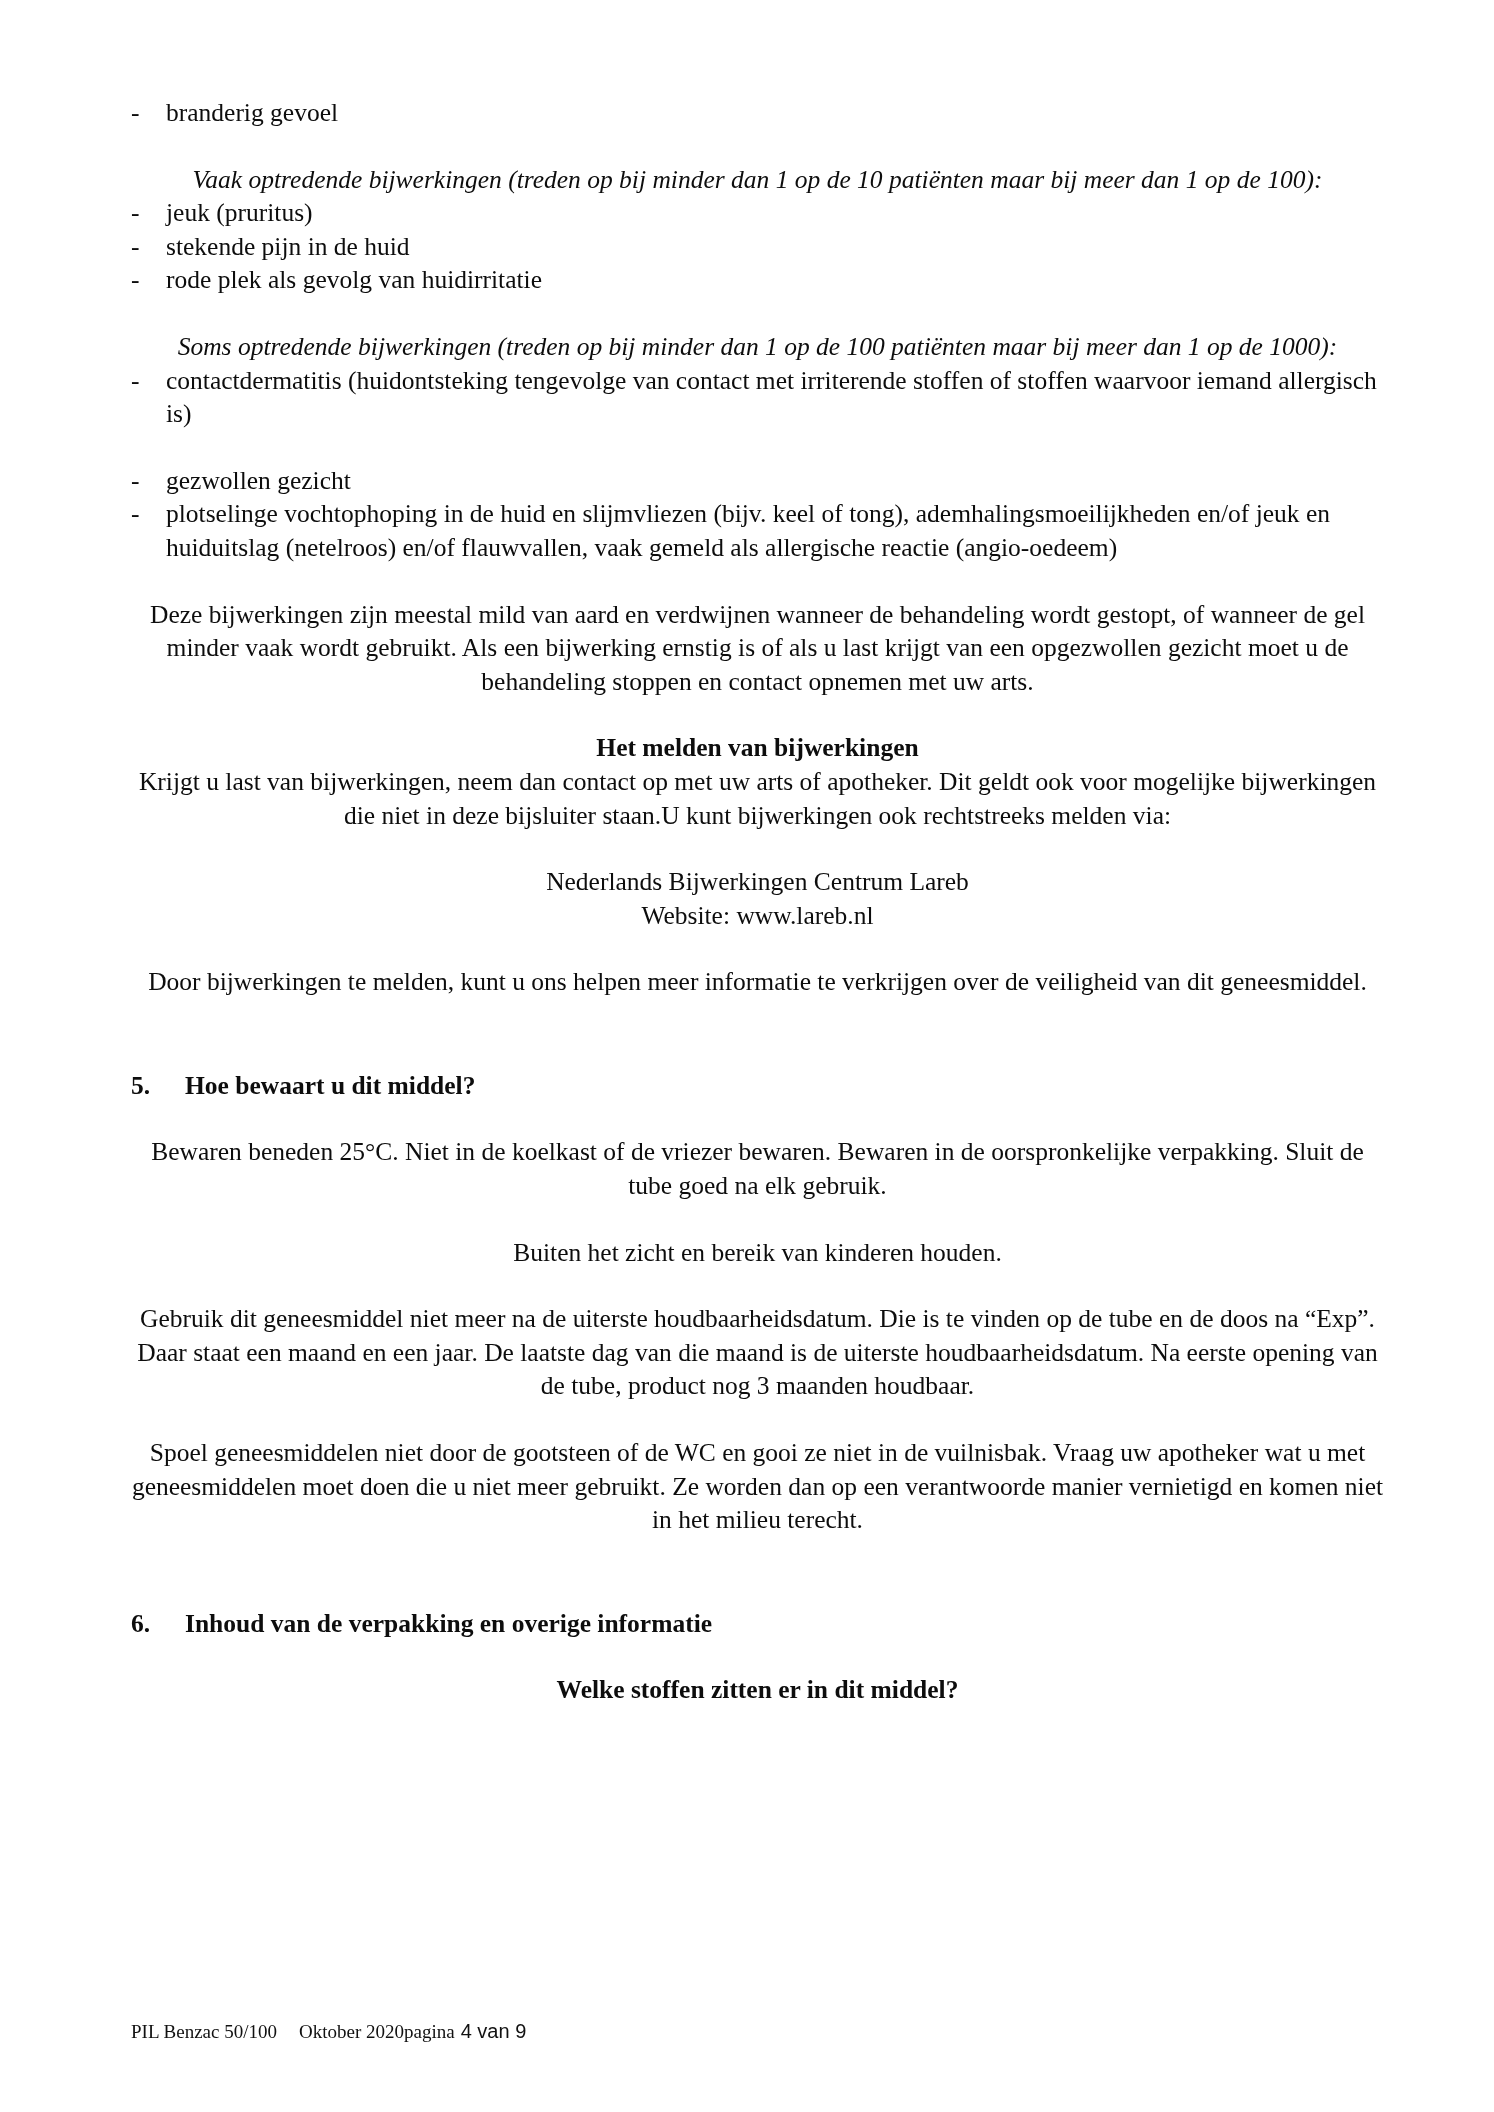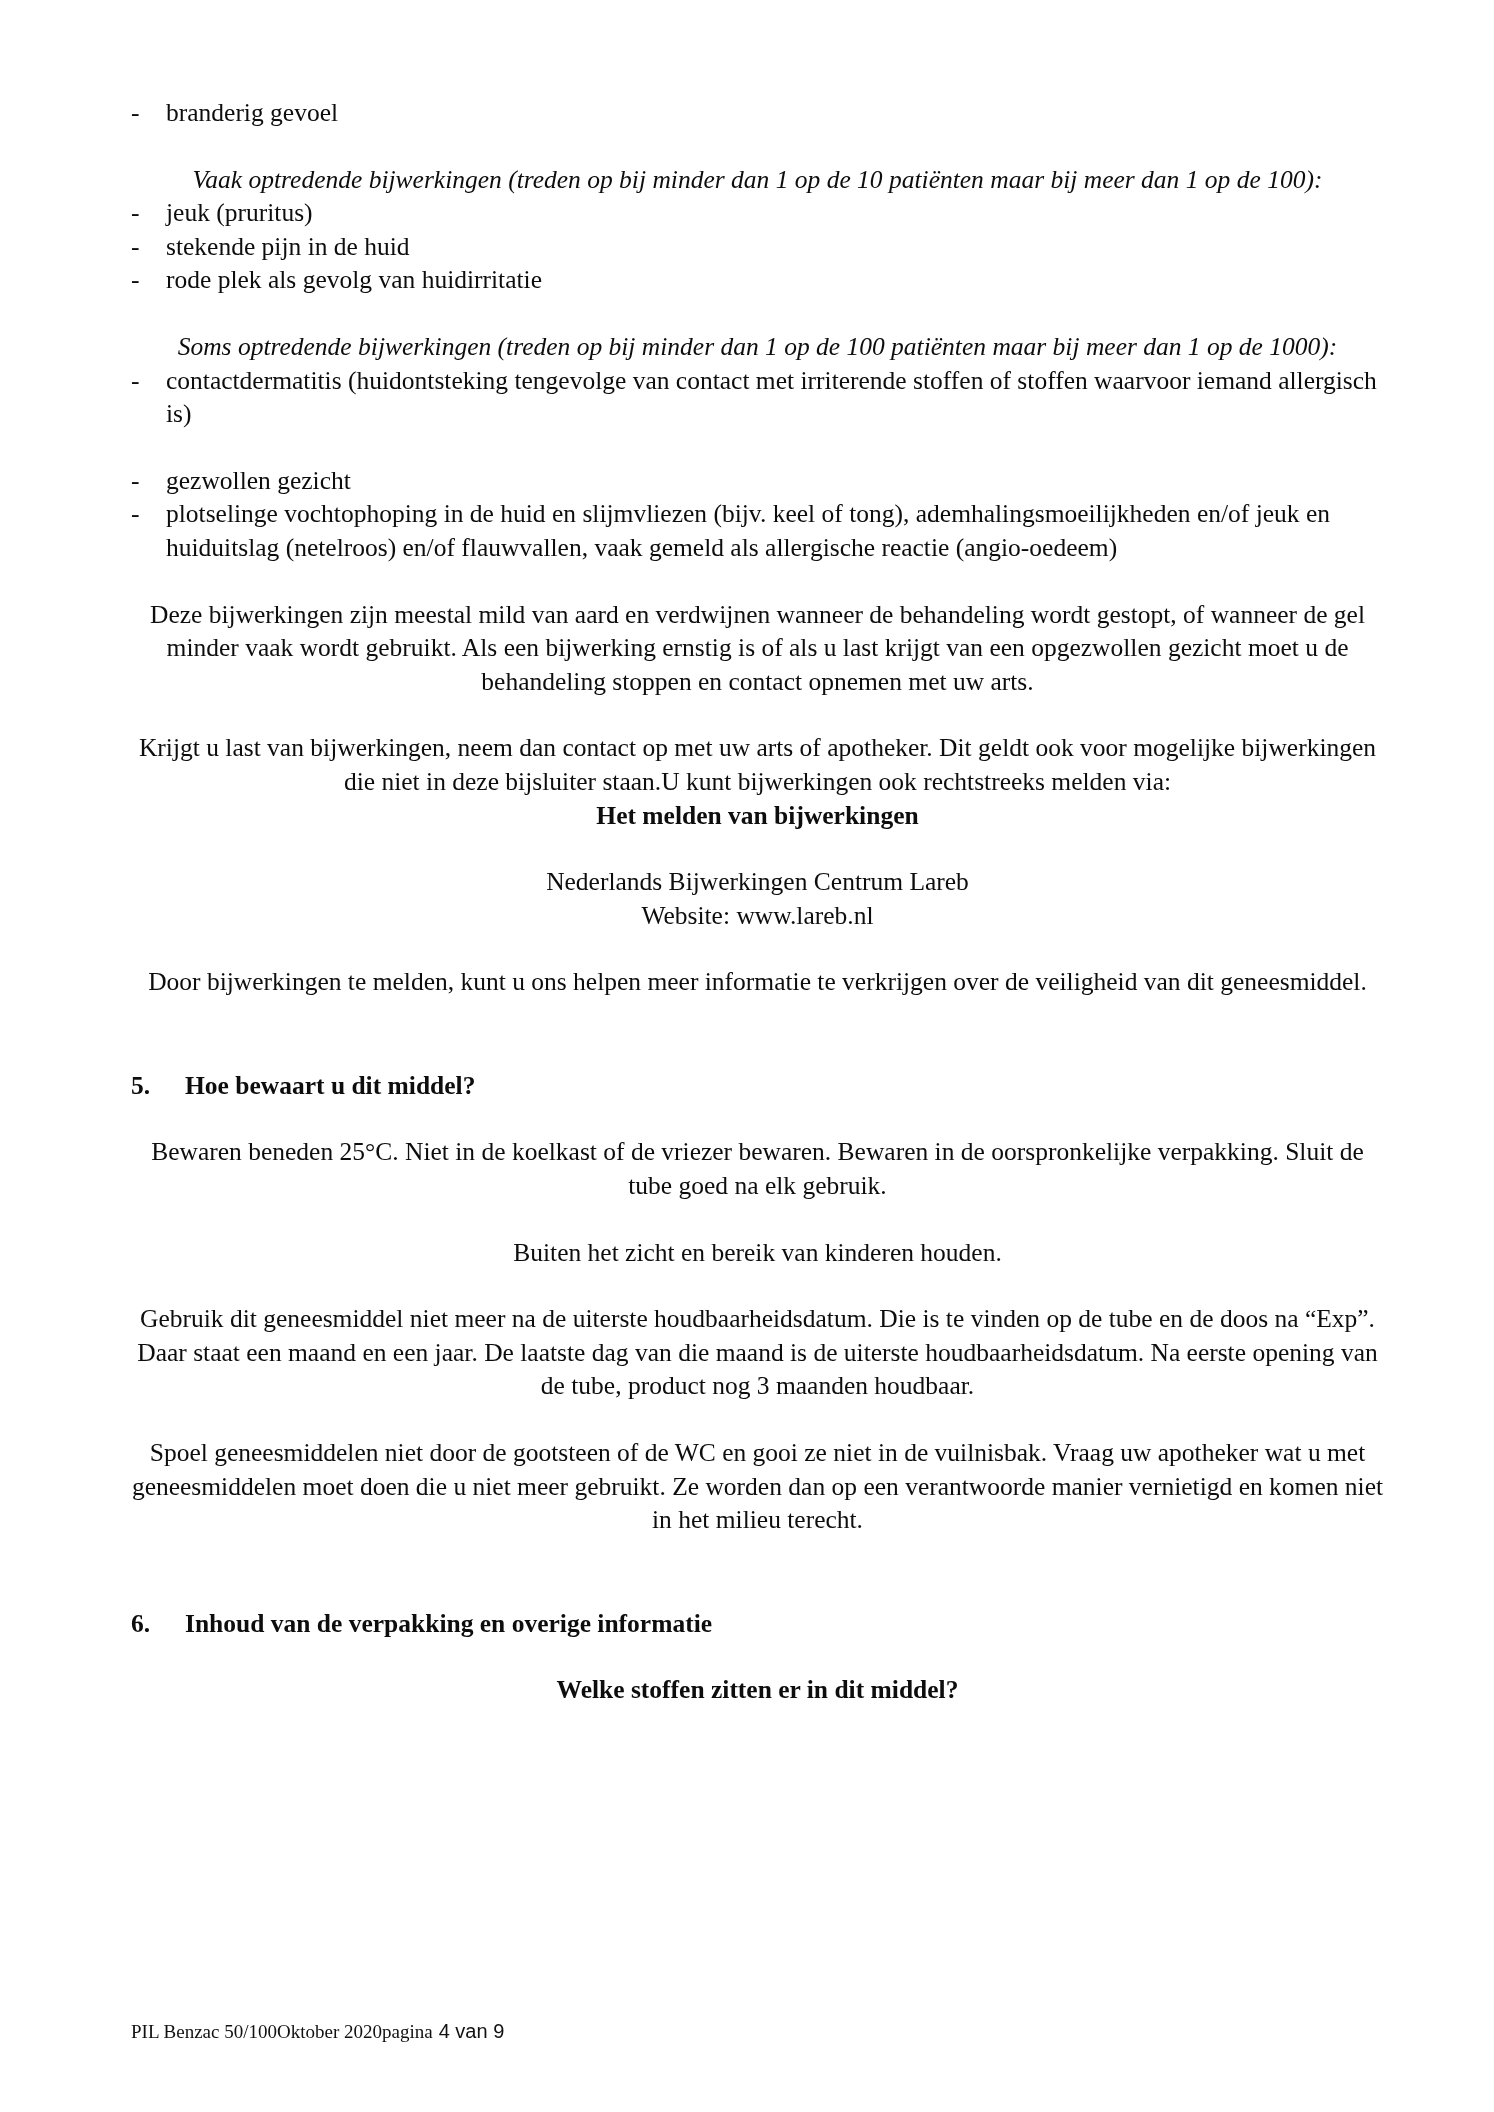--- a/index.html
+++ b/index.html
@@ -82,21 +82,21 @@
     position: absolute;
     left: 131px;
     top: 2018px;
     font-size: 19px;
     line-height: 26px;
     color: #111111;
     white-space: pre;
     display: flex;
     align-items: baseline;
   }
-  .footer .f-doc { }
+  .footer .f-doc { margin-right: 22px; }
   .footer .f-date { }
   .footer .f-pagelabel { margin-right: 6px; }
   .footer .f-pagenums {
     font-family: "Liberation Sans", "DejaVu Sans", sans-serif;
     font-size: 20px;
   }
 </style>
 </head>
 <body>
 
@@ -151,22 +151,22 @@
         <span>plotselinge vochtophoping in de huid en slijmvliezen (bijv. keel of tong), ademhalingsmoeilijkheden en/of jeuk en huiduitslag (netelroos) en/of flauwvallen, vaak gemeld als allergische reactie (angio-oedeem)</span>
       </li>
     </ul>
 
     <div class="spacer-md"></div>
 
     <p class="para">Deze bijwerkingen zijn meestal mild van aard en verdwijnen wanneer de behandeling wordt gestopt, of wanneer de gel minder vaak wordt gebruikt. Als een bijwerking ernstig is of als u last krijgt van een opgezwollen gezicht moet u de behandeling stoppen en contact opnemen met uw arts.</p>
 
     <div class="spacer-md"></div>
 
+    <p class="para bold">Het melden van bijwerkingen</p>
     <p class="para">Krijgt u last van bijwerkingen, neem dan contact op met uw arts of apotheker. Dit geldt ook voor mogelijke bijwerkingen die niet in deze bijsluiter staan.U kunt bijwerkingen ook rechtstreeks melden via:</p>
-    <p class="para bold">Het melden van bijwerkingen</p>
 
     <div class="spacer-md"></div>
 
     <p class="para">Nederlands Bijwerkingen Centrum Lareb</p>
     <p class="para">Website: www.lareb.nl</p>
 
     <div class="spacer-md"></div>
 
     <p class="para">Door bijwerkingen te melden, kunt u ons helpen meer informatie te verkrijgen over de veiligheid van dit geneesmiddel.</p>
 

